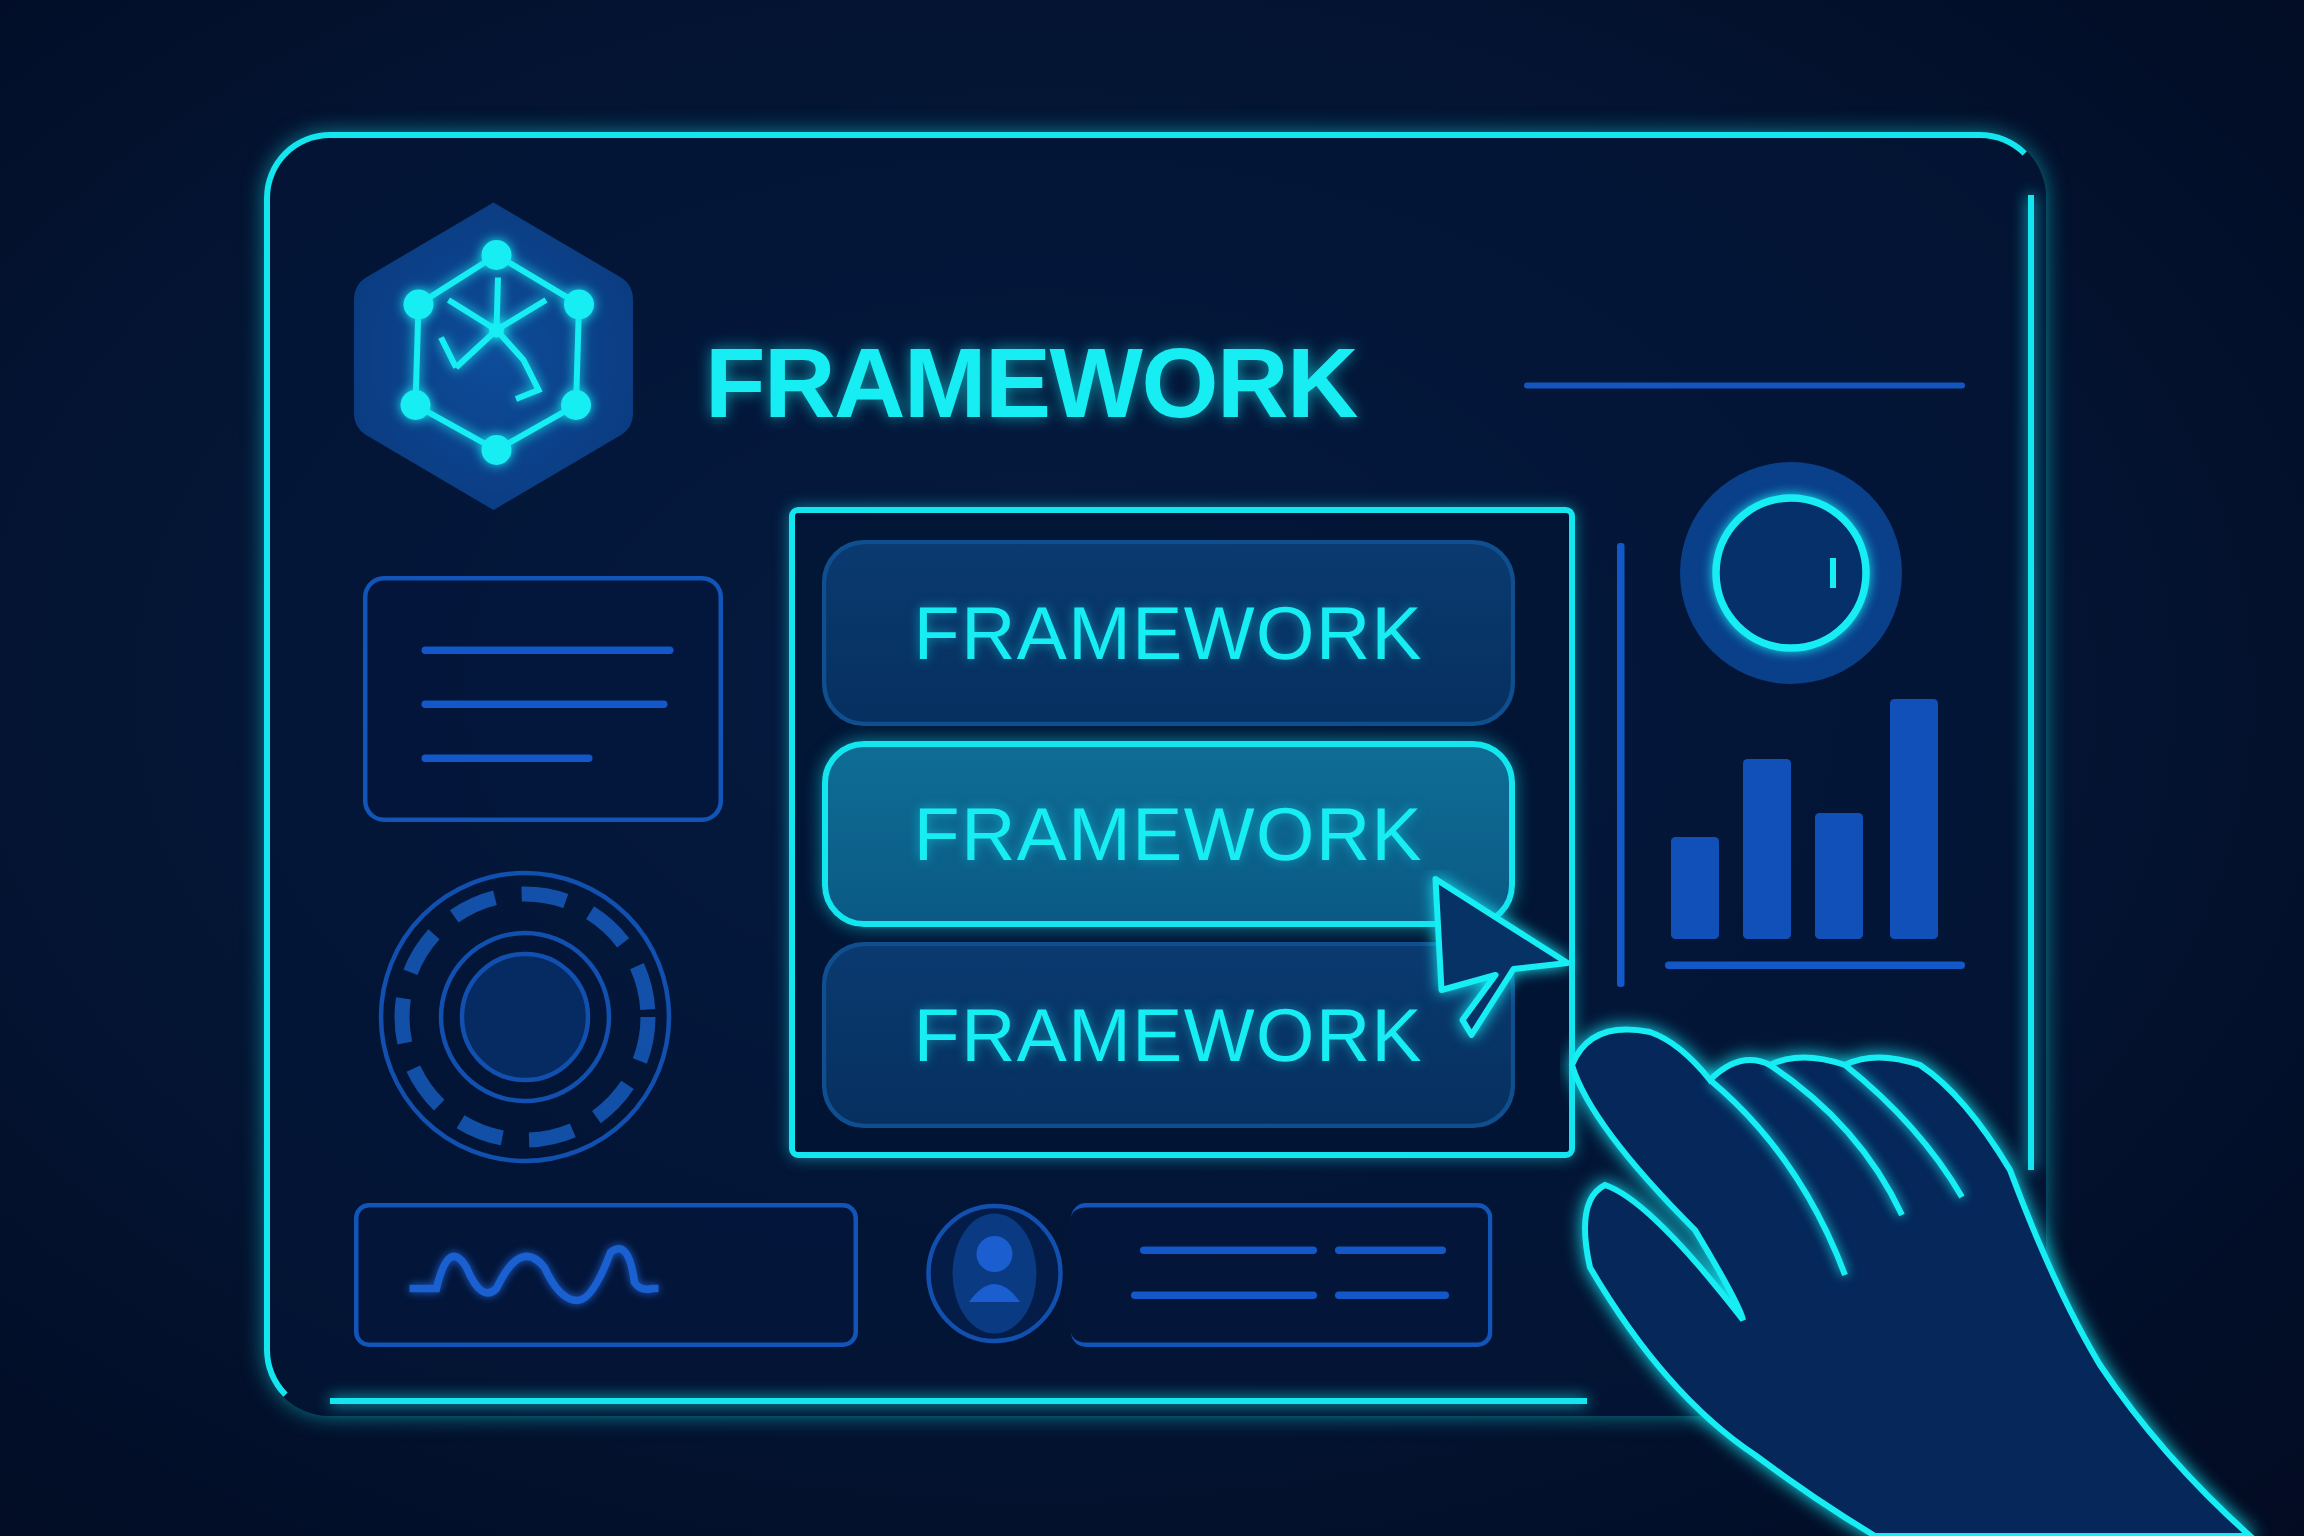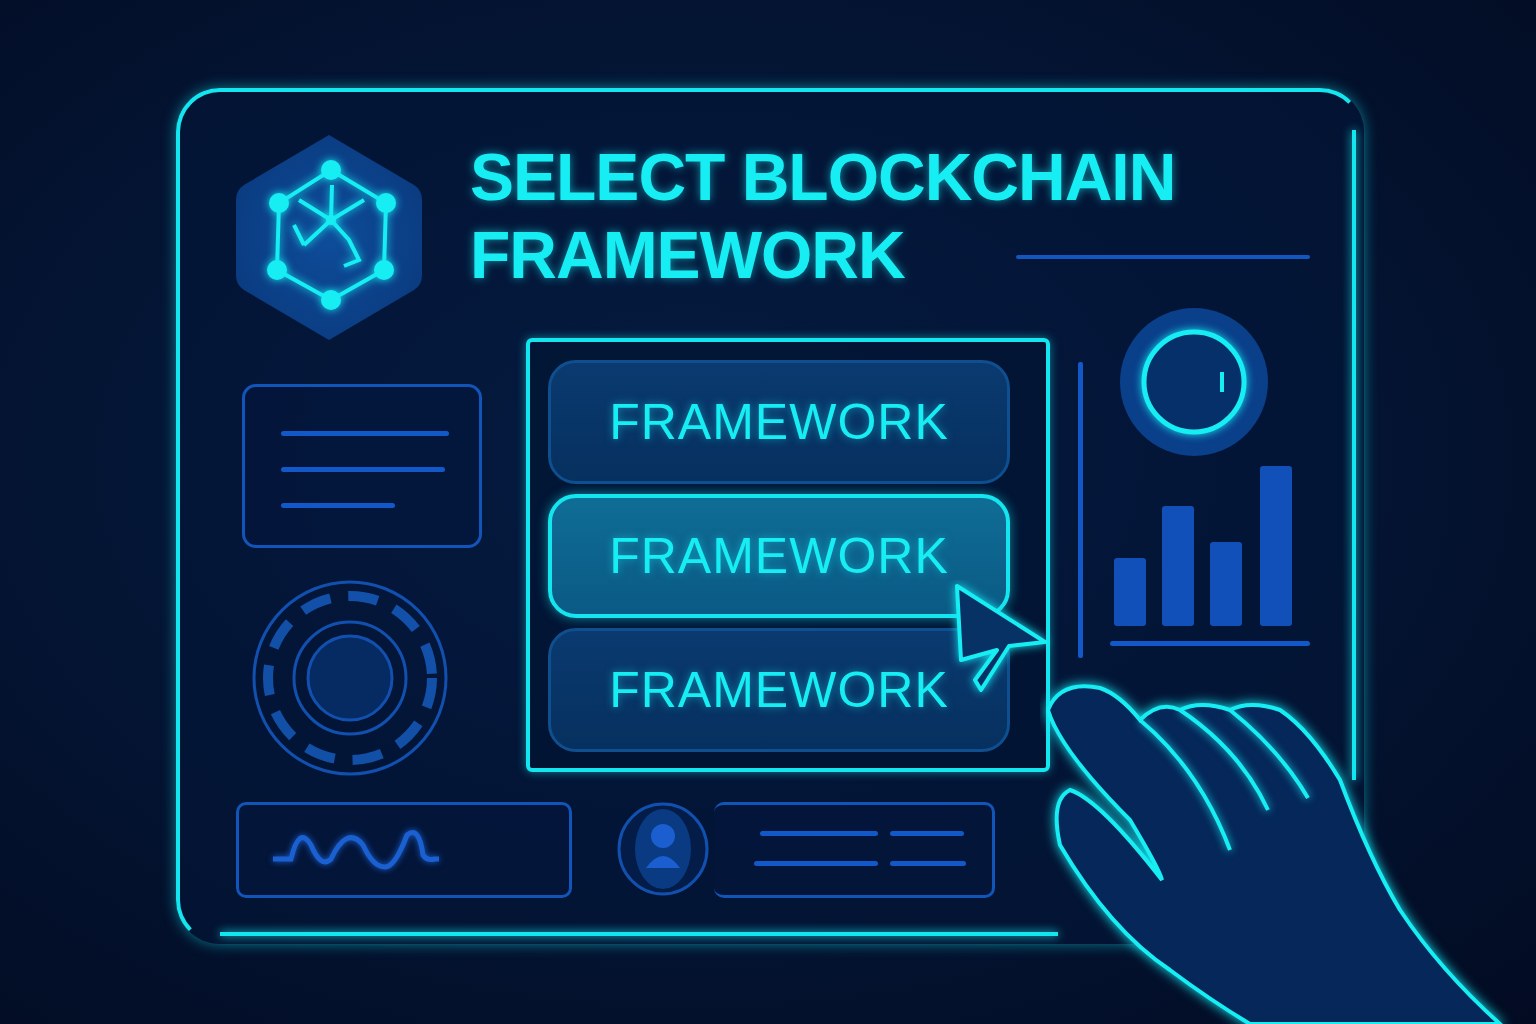--- a/index.html
+++ b/index.html
@@ -51,21 +51,21 @@
       <circle cx="152" cy="73" r="10"></circle>
       <circle cx="150" cy="140" r="10"></circle>
     <circle cx="97" cy="170" r="10"></circle>
       <circle cx="43" cy="140" r="10"></circle>
       <circle cx="45" cy="73" r="10"></circle>
     <circle cx="97" cy="90" r="5"></circle>
   </g>
 </svg>
 
 <h1 class="abs title">
-  <span>SELECT BLOCKCHAIN</span><br>
+  <br>
   <span>FRAMEWORK</span>
 </h1>
 <div class="abs title-rule"></div>
 
 <div class="abs card" style="left:242px;top:384px;width:234px;height:158px;">
   <div class="line" style="left:36px;top:44px;width:168px;"></div>
   <div class="line" style="left:36px;top:80px;width:164px;"></div>
   <div class="line" style="left:36px;top:116px;width:114px;"></div>
 </div>
 

